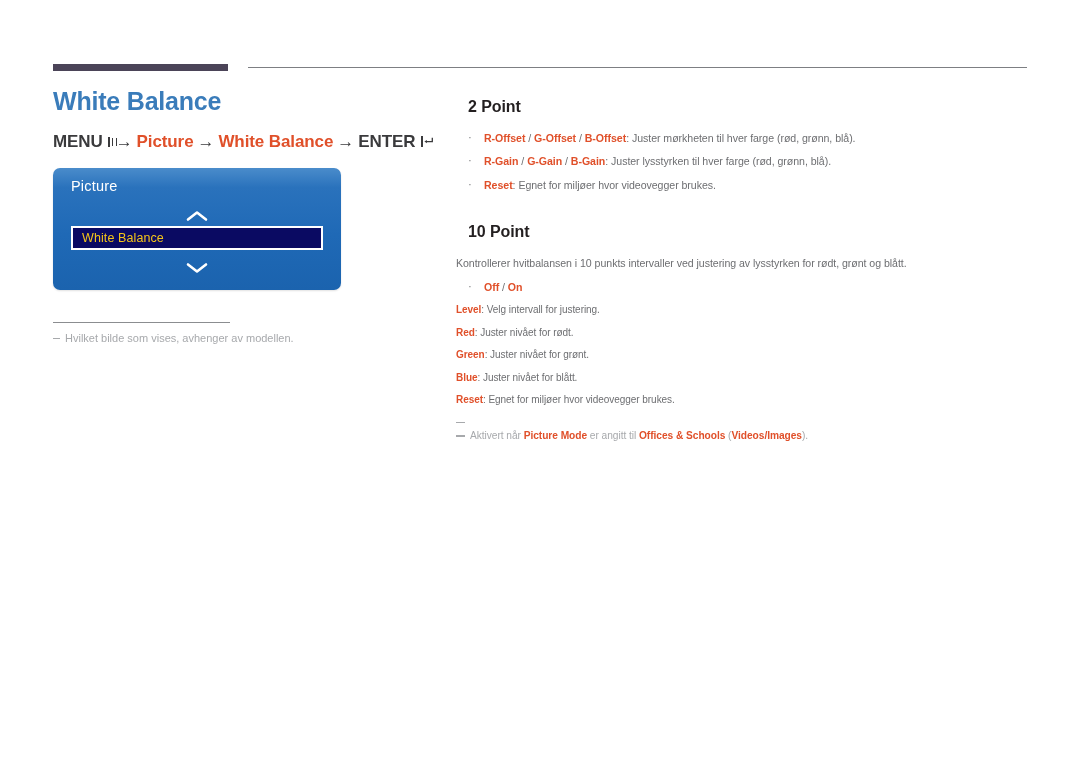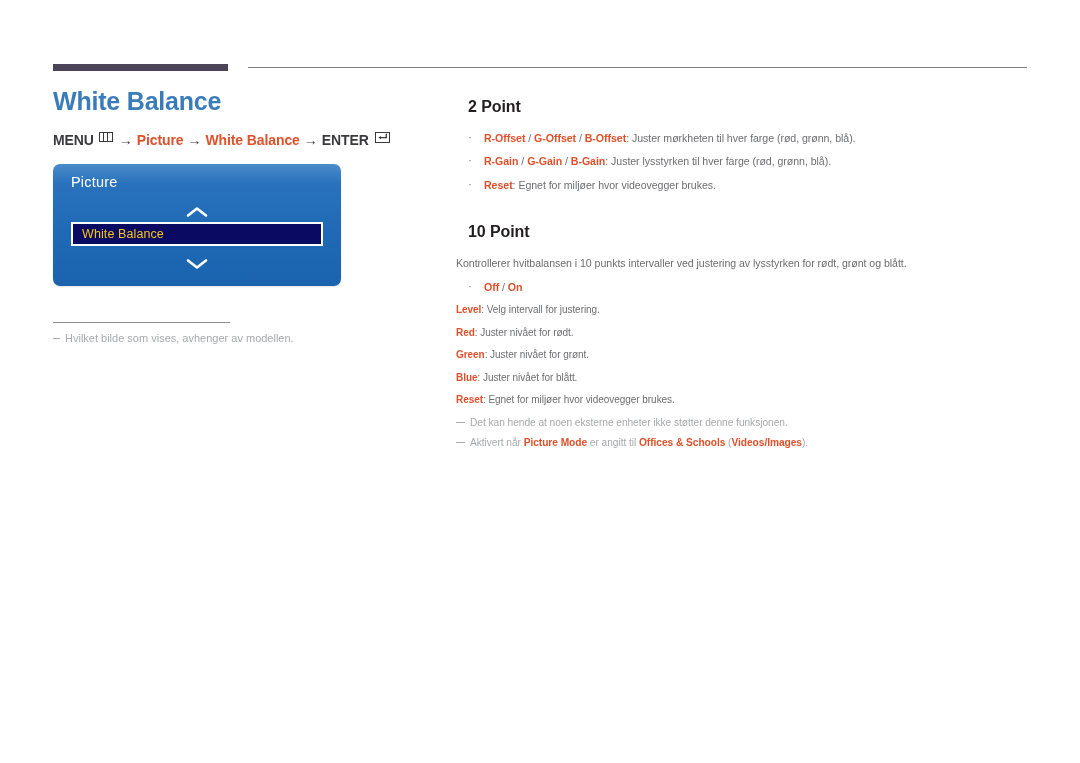--- a/index.html
+++ b/index.html
@@ -51,27 +51,28 @@
   }
   .page-title {
     font-size: 25px;
     font-weight: bold;
     color: #3a7cba;
     letter-spacing: -0.2px;
     margin: 0 0 16px 0;
     line-height: 1.1;
   }
   .menu-path {
-    font-size: 14px;
+    font-size: 17px;
     font-weight: bold;
     color: #3a3a3c;
     letter-spacing: -0.1px;
     white-space: nowrap;
     margin-bottom: 16px;
     display: flex;
+    align-items: center;
     gap: 3px;
   }
   .menu-path .accent { color: #e0502a; }
   .menu-path .arrow { color: #3a3a3c; font-weight: normal; padding: 0 1px; }
 
   .icon-menu {
     display: inline-block;
     width: 14px;
     height: 10px;
     border: 1.6px solid #3a3a3c;
@@ -346,21 +347,20 @@
   <div class="kv-line"><span class="k">Red</span><span>: Juster nivået for rødt.</span></div>
 
   <div class="kv-line"><span class="k">Green</span><span>: Juster nivået for grønt.</span></div>
 
   <div class="kv-line"><span class="k">Blue</span><span>: Juster nivået for blått.</span></div>
 
   <div class="kv-line"><span class="k">Reset</span><span>: Egnet for miljøer hvor videovegger brukes.</span></div>
 
   <div class="fn-line">
     <span class="fn-dash"></span>
-    <span>Det kan hende at noen eksterne enheter ikke støtter denne funksjonen.</span>
   </div>
 
   <div class="fn-line">
     <span class="fn-dash"></span>
     <span><span>Aktivert når </span><span class="hot">Picture Mode</span><span> er angitt til </span><span class="hot">Offices &amp; Schools</span><span> (</span><span class="hot">Videos/Images</span><span>).</span></span>
   </div>
 
 </div>
 
 </body></html>

